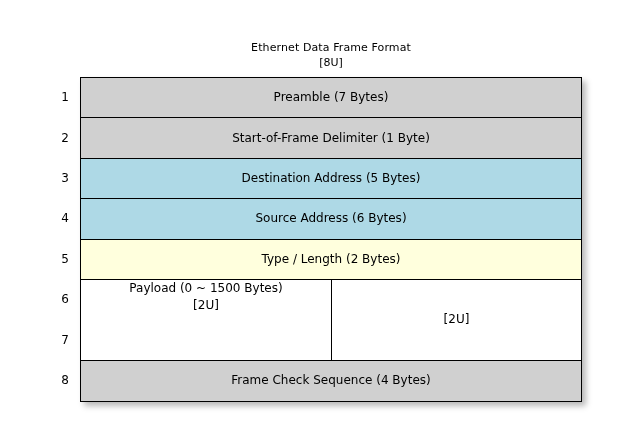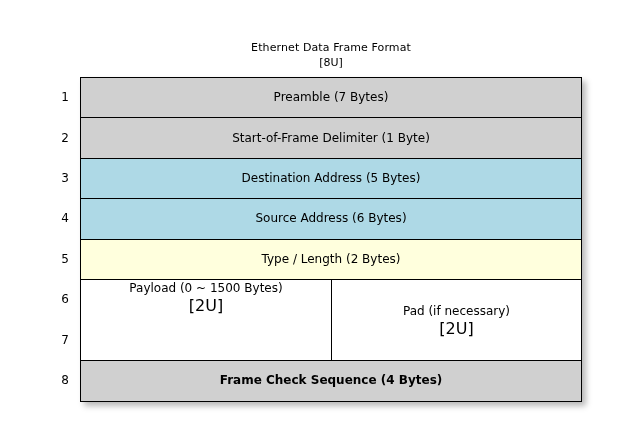--- a/index.html
+++ b/index.html
@@ -76,34 +76,33 @@
   .frame-row {
     display: flex;
     height: 40.4px;
     box-sizing: border-box;
     border-bottom: 1.5px solid #000000;
     align-items: center;
     justify-content: center;
   }
   .frame-row.last {
     border-bottom: none;
-    font-weight: bold;
   }
   .frame-row.tall {
     height: 80.8px;
   }
   .cell-label {
     font-size: 12px;
     text-align: center;
     line-height: 17px;
     white-space: nowrap;
   }
   .cell-sub {
     display: block;
-    font-size: 16px;
+    font-size: 12px;
   }
 
   .fill-gray   { background: #d0d0d0; }
   .fill-blue   { background: #aed9e6; }
   .fill-yellow { background: #ffffdd; }
   .fill-white  { background: #ffffff; }
 
   
   .split-left {
     width: 251px;
@@ -170,21 +169,20 @@
 
     <div class="frame-row tall fill-white">
       <div class="split-left">
         <span class="cell-label">
           <span>Payload (0 ~ 1500 Bytes)</span>
           <span class="cell-sub">[2U]</span>
         </span>
       </div>
       <div class="split-right">
         <span class="cell-label">
-          <span>Pad (if necessary)</span>
           <span class="cell-sub">[2U]</span>
         </span>
       </div>
     </div>
 
     <div class="frame-row last fill-gray">
       <span class="cell-label">Frame Check Sequence (4 Bytes)</span>
     </div>
 
   </div>

